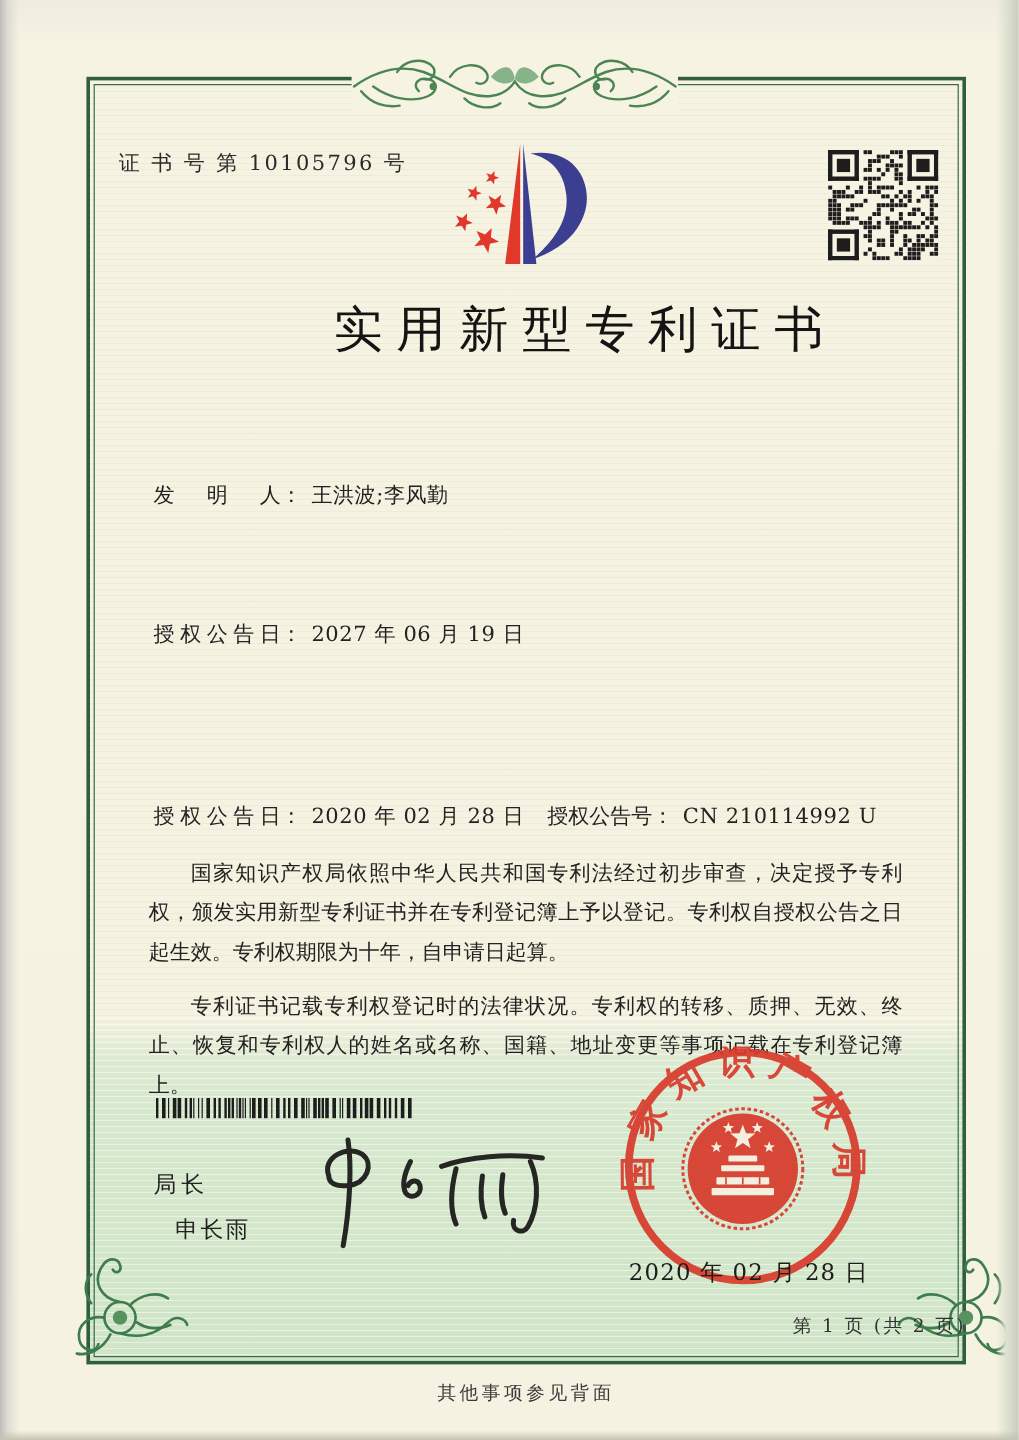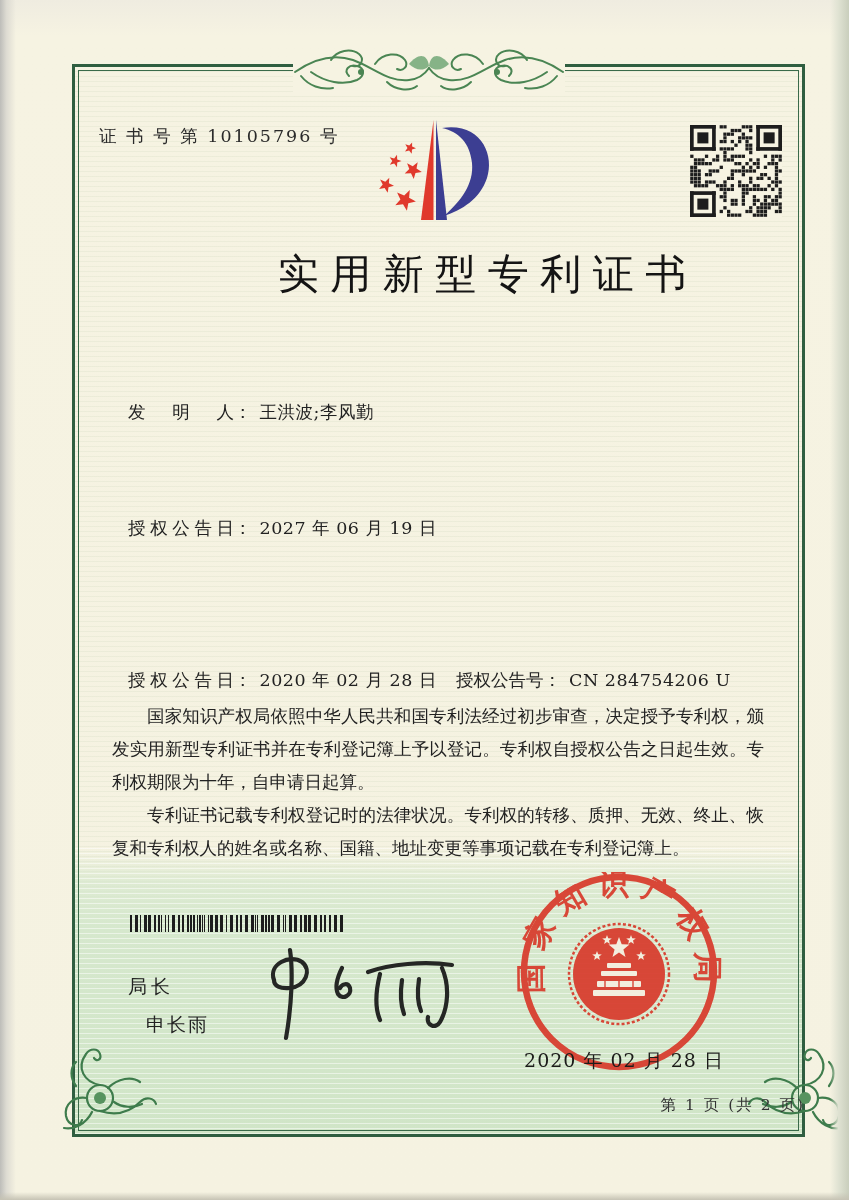--- a/index.html
+++ b/index.html
@@ -31,21 +31,21 @@
   .qr{position:absolute;left:690px;top:125px;}
   .title{position:absolute;left:72px;top:247px;width:820px;text-align:center;
          font-size:41px;font-weight:normal;letter-spacing:.28em;text-indent:.28em;color:#141414;}
   .f-row{position:absolute;left:128px;font-size:17.5px;white-space:nowrap;color:#222;}
   .flabel{display:inline-block;width:106px;text-align:justify;text-align-last:justify;vertical-align:top;}
   .fcolon{display:inline-block;margin-right:8px;}
   .fvalue{letter-spacing:.5px;}
   .f-sub{position:absolute;left:328px;top:0;white-space:nowrap;}
   .paras{position:absolute;left:112px;top:700px;width:652px;font-size:17.5px;line-height:33px;
          text-align:justify;color:#222;}
-  .paras p{margin:0;text-indent:2em;}
+  .paras p{margin:12px;text-indent:2em;}
   .barcode{position:absolute;left:130px;top:915px;}
   .sig-role{position:absolute;left:128px;top:974px;font-size:19px;letter-spacing:4px;color:#222;}
   .sig-name{position:absolute;left:146px;top:1012px;font-size:19px;letter-spacing:2px;color:#222;}
   .signature{position:absolute;left:256px;top:946px;}
   .seal{position:absolute;left:505px;top:872px;}
   .seal-date{position:absolute;left:522px;top:1048px;width:204px;text-align:center;
              font-size:19px;letter-spacing:1px;color:#1c1c1a;}
   .page-info{position:absolute;left:72px;top:1095px;width:733px;text-align:right;
              font-size:15.5px;letter-spacing:2px;color:#333;}
   .back-note{position:absolute;left:72px;top:1151px;width:733px;text-align:center;
@@ -358,21 +358,21 @@
 
   <div class="f-row" style="top:400px">
     <span class="flabel">发明人</span><span class="fcolon">：</span><span class="fvalue">王洪波;李风勤</span>
   </div>
   <div class="f-row" style="top:516px">
     <span class="flabel">授权公告日</span><span class="fcolon">：</span><span class="fvalue">2027 年 06 月 19 日</span>
   </div>
   <div class="f-row" style="top:668px">
     <span class="flabel">授权公告日</span><span class="fcolon">：</span><span class="fvalue">2020 年 02 月 28 日</span>
     <span class="f-sub">
-      <span>授权公告号</span><span class="fcolon">：</span><span class="fvalue">CN 284754206 U</span>
+      <span>授权公告号</span><span class="fcolon">：</span><span class="fvalue">CN 210114992 U</span>
     </span>
   </div>
 
   <div class="paras">
     <p>国家知识产权局依照中华人民共和国专利法经过初步审查，决定授予专利权，颁发实用新型专利证书并在专利登记簿上予以登记。专利权自授权公告之日起生效。专利权期限为十年，自申请日起算。</p>
     <p>专利证书记载专利权登记时的法律状况。专利权的转移、质押、无效、终止、恢复和专利权人的姓名或名称、国籍、地址变更等事项记载在专利登记簿上。</p>
   </div>
 
   <svg class="barcode" width="214" height="17" viewBox="0 0 214 17">
     <g id="barcode-bars" fill="#1d1d1d">
@@ -473,17 +473,18 @@
           <line x1="100" y1="109" x2="100" y2="115"></line>
           <line x1="114" y1="109" x2="114" y2="115"></line>
           <line x1="128" y1="109" x2="128" y2="115"></line>
         </g>
       </g>
     </g>
   </svg>
   <div class="seal-date">2020 年 02 月 28 日</div>
 
   <div class="page-info">第 1 页 (共 2 页)</div>
+  <div class="back-note">其他事项参见背面</div>
 
   <div class="edge-left"></div>
   <div class="edge-right"></div>
   <div class="edge-bottom"></div>
 </div>
 
 </body></html>

